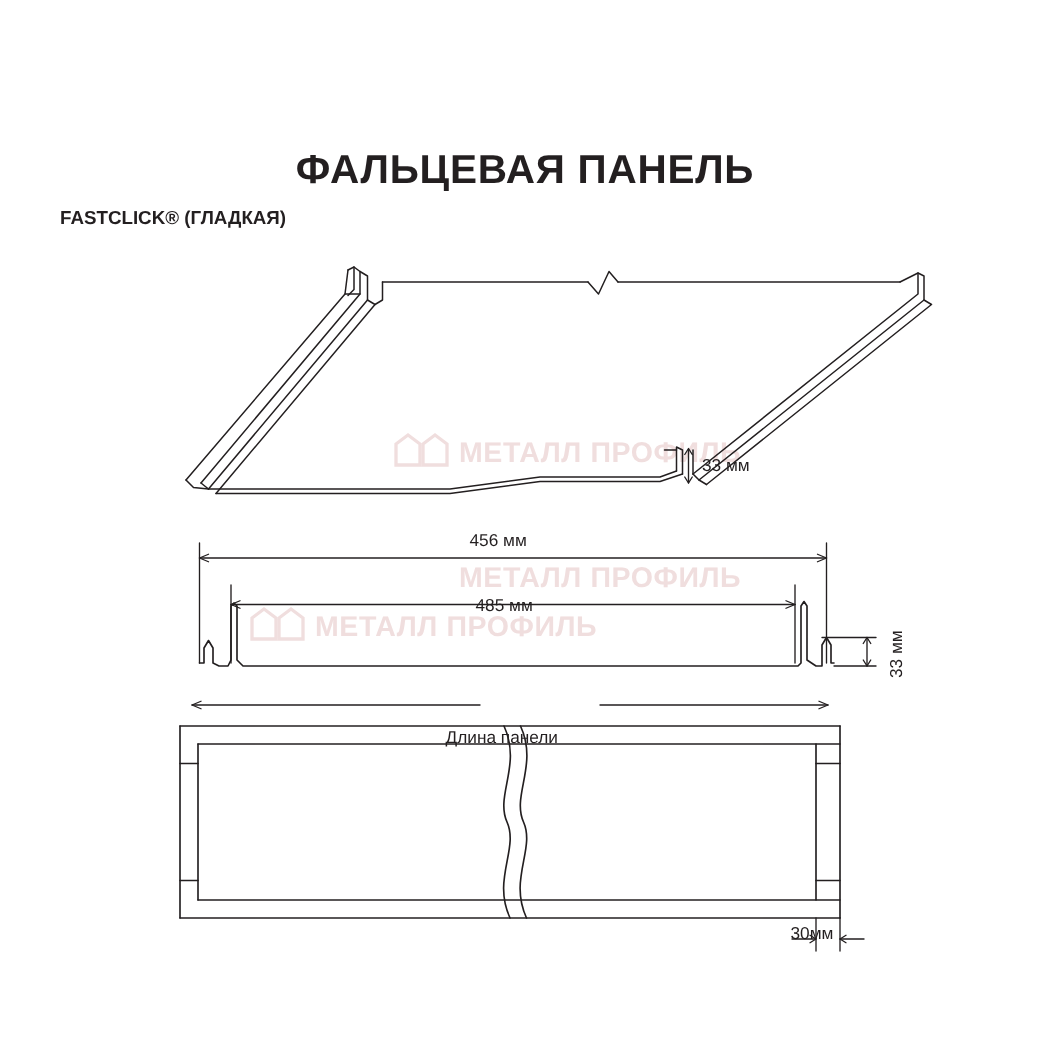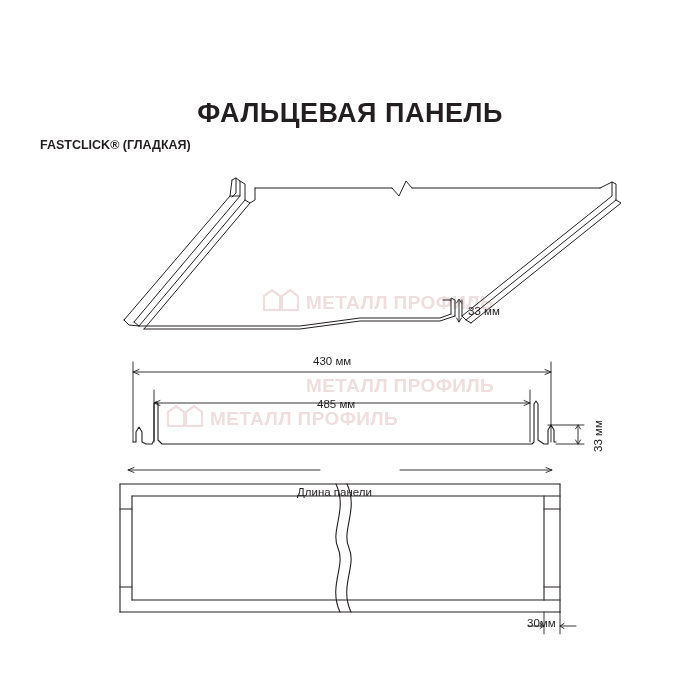--- a/index.html
+++ b/index.html
@@ -197,19 +197,19 @@
         <path d="M528 626 L544 626"></path>
         <path d="M560 626 L576 626"></path>
         <path d="M540 623.5 L544 626 L540 628.5"></path>
         <path d="M564 623.5 L560 626 L564 628.5"></path>
       </g>
 
     </g>
   </svg>
 
   <div class="dim-label" style="left:468px; top:305px;">33 мм</div>
-  <div class="dim-label" style="left:313px; top:355px;">430 мм</div>
+  <div class="dim-label" style="left:313px; top:355px;">456 мм</div>
   <div class="dim-label" style="left:317px; top:386px;margin-top:12px;">485 мм</div>
   <div class="dim-label vert" style="left:592px; top:452px;">33 мм</div>
   <div class="dim-label" style="left:297px; top:486px;">Длина панели</div>
   <div class="dim-label" style="left:527px; top:617px;">30мм</div>
 
 </div>
 
 </body></html>

